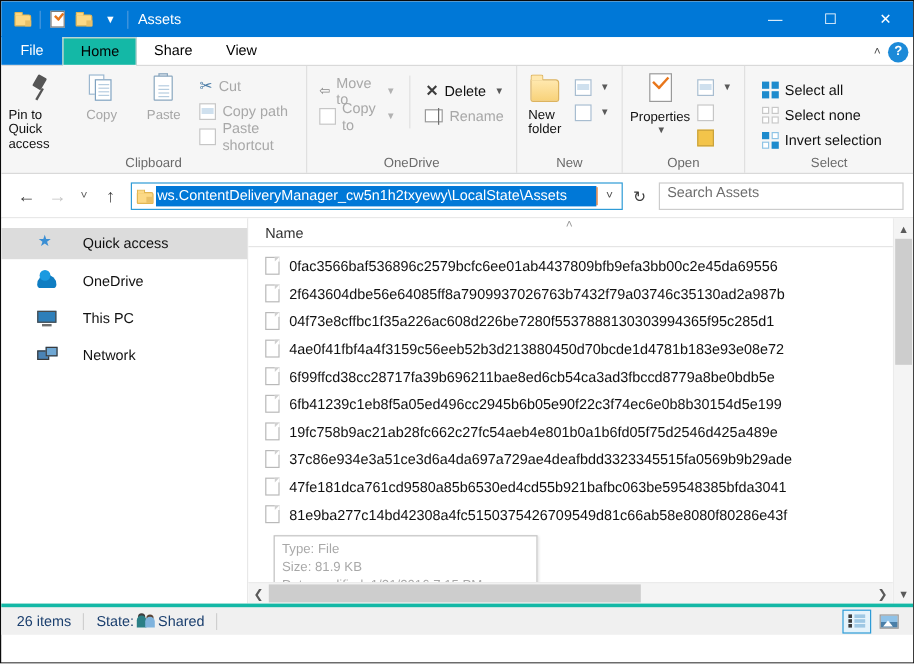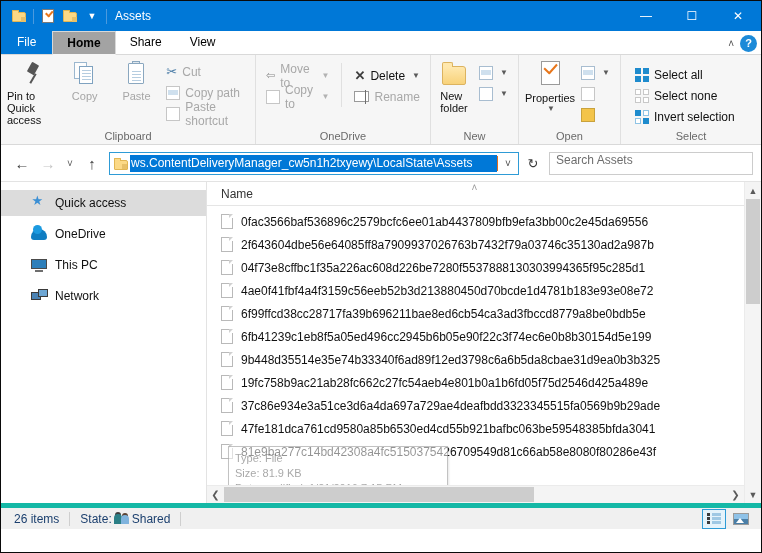--- a/index.html
+++ b/index.html
@@ -43,21 +43,21 @@
   
   .tabrow {
     height: 24px; background:#ffffff; display:flex; align-items:flex-end;
     position: relative; border-bottom: 1px solid #d9d9d9;
   }
   .tab {
     height:24px; padding:0 14px; display:flex; align-items:center;
     font-size:12px; color:#000;
   }
   .tab.file { background:#0078d7; color:#fff; padding:0 16px; height:24px; }
-  .tab.active { background:#a3a3a3; border-left:1px solid #d9d9d9; border-right:1px solid #d9d9d9; border-top:1px solid #d9d9d9; border-bottom:1px solid #f6f6f6; margin-bottom:-1px;font-weight:bold;}
+  .tab.active { background:#14b8a6; border-left:1px solid #d9d9d9; border-right:1px solid #d9d9d9; border-top:1px solid #d9d9d9; border-bottom:1px solid #f6f6f6; margin-bottom:-1px;}
   .tabright { position:absolute; right:4px; top:0; height:24px; display:flex; align-items:center; gap:6px; }
   .chev-up { color:#4a4a4a; font-size:10px; }
   .helpbtn { width:17px; height:17px; border-radius:50%; background:#1c8ad8; color:#fff; font-size:11px; font-weight:bold; display:flex; align-items:center; justify-content:center; }
 
   
   .ribbon {
     height: 90px; background:#f6f6f6; border-bottom:1px solid #d9d9d9;
     display:flex; align-items:stretch; position:relative;
   }
   .rgroup { position:relative; display:flex; flex-direction:column; border-right:1px solid #e0e0e0; }
@@ -123,21 +123,21 @@
   .addr-caret { width:1px; height:15px; background:#e06c1e; }
   .addr-drop { width:20px; display:flex; align-items:center; justify-content:center; color:#4a4a4a; font-size:10px; }
   .refresh { width:24px; height:23px; display:flex; align-items:center; justify-content:center; color:#3b3b3b; font-size:13px; margin-left:2px;}
   .searchbox { width:204px; height:23px; border:1px solid #cccccc; background:#fff; display:flex; margin-left:4px; padding:0 6px; }
   .searchbox span { flex:1; font-size:12px; color:#6e6e6e; }
   .mag { color:#4a4a4a; font-size:12px; transform:rotate(-45deg); display:inline-block;}
 
   
   .main { display:flex; height:322px; border-top:1px solid #e3e3e3; }
   .sidebar { width:206px; background:#ffffff; border-right:1px solid #e3e3e3; padding-top:8px; }
-  .nav-item { height:26px; display:flex; align-items:center; padding-left:30px; gap:8px; font-size:12px; color:#111; }
+  .nav-item { height:26px; display:flex; align-items:center; padding-left:30px; gap:22px; font-size:12px; color:#111; }
   .nav-item.sel { background:#dcdcdc; }
   .nav-ico { width:16px; height:16px; display:flex; align-items:center; justify-content:center; }
   .pinstar { width:15px; height:15px; position:relative;}
   .pinstar:before{content:"\2605"; position:absolute; left:0; top:-3px; font-size:13px; color:#3b8fd4;}
   .cloud { width:16px; height:11px; background:#0f7dc2; border-radius:8px 8px 3px 3px; position:relative;}
   .cloud:before{content:""; position:absolute; left:2px; top:-4px; width:9px; height:9px; background:#1b9ae0; border-radius:50%;}
   .pcico { width:16px; height:13px; position:relative;}
   .pcico .scr{position:absolute; left:0; top:0; width:16px; height:10px; background:#2e7fba; border:1px solid #4a4a4a;}
   .pcico .st{position:absolute; left:4px; bottom:0; width:8px; height:2px; background:#6e6e6e;}
   .netico { width:17px; height:14px; position:relative;}
@@ -166,21 +166,21 @@
 
   
   .tooltip {
     position:absolute; left:21px; top:240px; width:220px; height:58px;
     background:rgba(255,255,255,0.55); border:1px solid rgba(120,120,120,0.45);
     box-shadow:1px 1px 2px rgba(0,0,0,0.10);
     padding:4px 6px; font-size:11px; color:rgba(60,60,60,0.45); line-height:15px;
   }
 
   
-  .status { height:26px; background:#f0f0f0; border-top:5px solid #14b8a6; display:flex; align-items:center; padding-left:13px; gap:0; position:relative;}
+  .status { height:26px; background:#f0f0f0; border-top:3px solid #14b8a6; display:flex; align-items:center; padding-left:13px; gap:0; position:relative;}
   .status span.t { font-size:12px; color:#1b3f6e; }
   .stat-sep { width:1px; height:14px; background:#cfcfcf; margin:0 10px; }
   .people { width:16px; height:13px; position:relative; margin:0 2px; }
   .people .p1{position:absolute; left:0; top:2px; width:8px; height:10px; background:#2b7f86; border-radius:4px 4px 0 0;}
   .people .p1b{position:absolute; left:1px; top:0px; width:6px; height:6px; border-radius:50%; background:#3f3f3f;}
   .people .p2{position:absolute; left:7px; top:3px; width:8px; height:9px; background:#7fb3dd; border-radius:4px 4px 0 0;}
   .people .p2b{position:absolute; left:8px; top:1px; width:6px; height:6px; border-radius:50%; background:#5a4334;}
   .viewtoggles { position:absolute; right:8px; display:flex; gap:3px; align-items:center; }
   .vt { width:24px; height:20px; border:1px solid transparent; display:flex; align-items:center; justify-content:center; }
   .vt.active { border-color:#2e9bd6; background:#e5f3fb; }
@@ -527,24 +527,20 @@
             <span class="fileico"></span>
             <span>4ae0f41fbf4a4f3159c56eeb52b3d213880450d70bcde1d4781b183e93e08e72</span>
           </div>
         <div class="row">
             <span class="fileico"></span>
             <span>6f99ffcd38cc28717fa39b696211bae8ed6cb54ca3ad3fbccd8779a8be0bdb5e</span>
           </div>
         <div class="row">
             <span class="fileico"></span>
             <span>6fb41239c1eb8f5a05ed496cc2945b6b05e90f22c3f74ec6e0b8b30154d5e199</span>
-          </div>
-        <div class="row">
-            <span class="fileico"></span>
-            <span>9b448d35514e35e74b33340f6ad89f12ed3798c6a6b5da8cbae31d9ea0b3b325</span>
           </div>
         <div class="row">
             <span class="fileico"></span>
             <span>19fc758b9ac21ab28fc662c27fc54aeb4e801b0a1b6fd05f75d2546d425a489e</span>
           </div>
         <div class="row">
             <span class="fileico"></span>
             <span>37c86e934e3a51ce3d6a4da697a729ae4deafbdd3323345515fa0569b9b29ade</span>
           </div>
         <div class="row">

